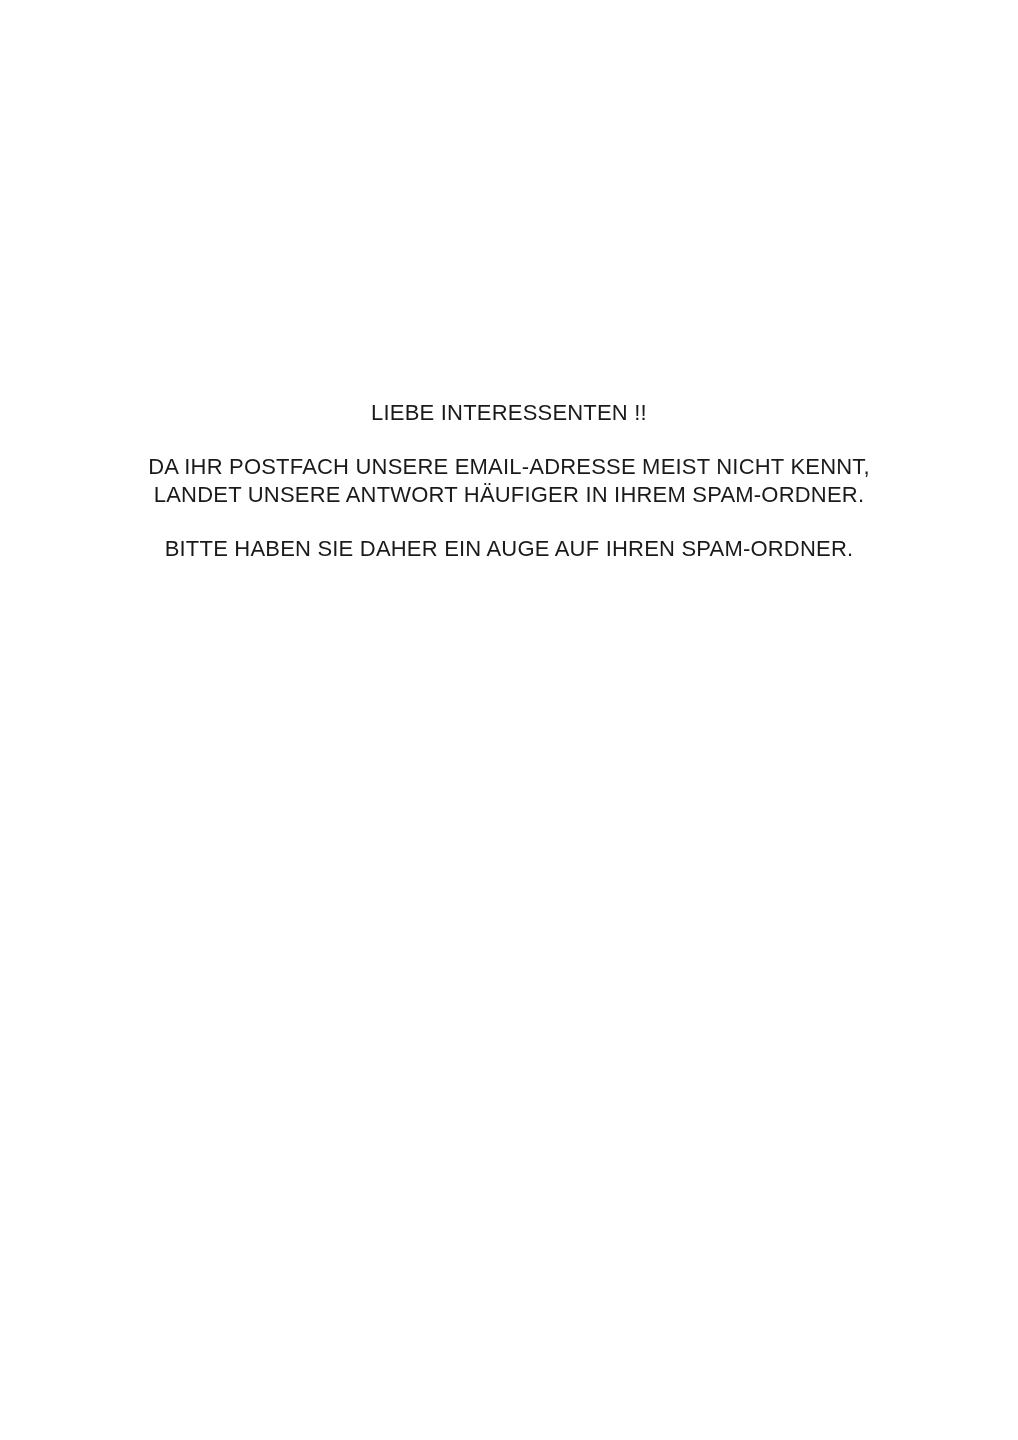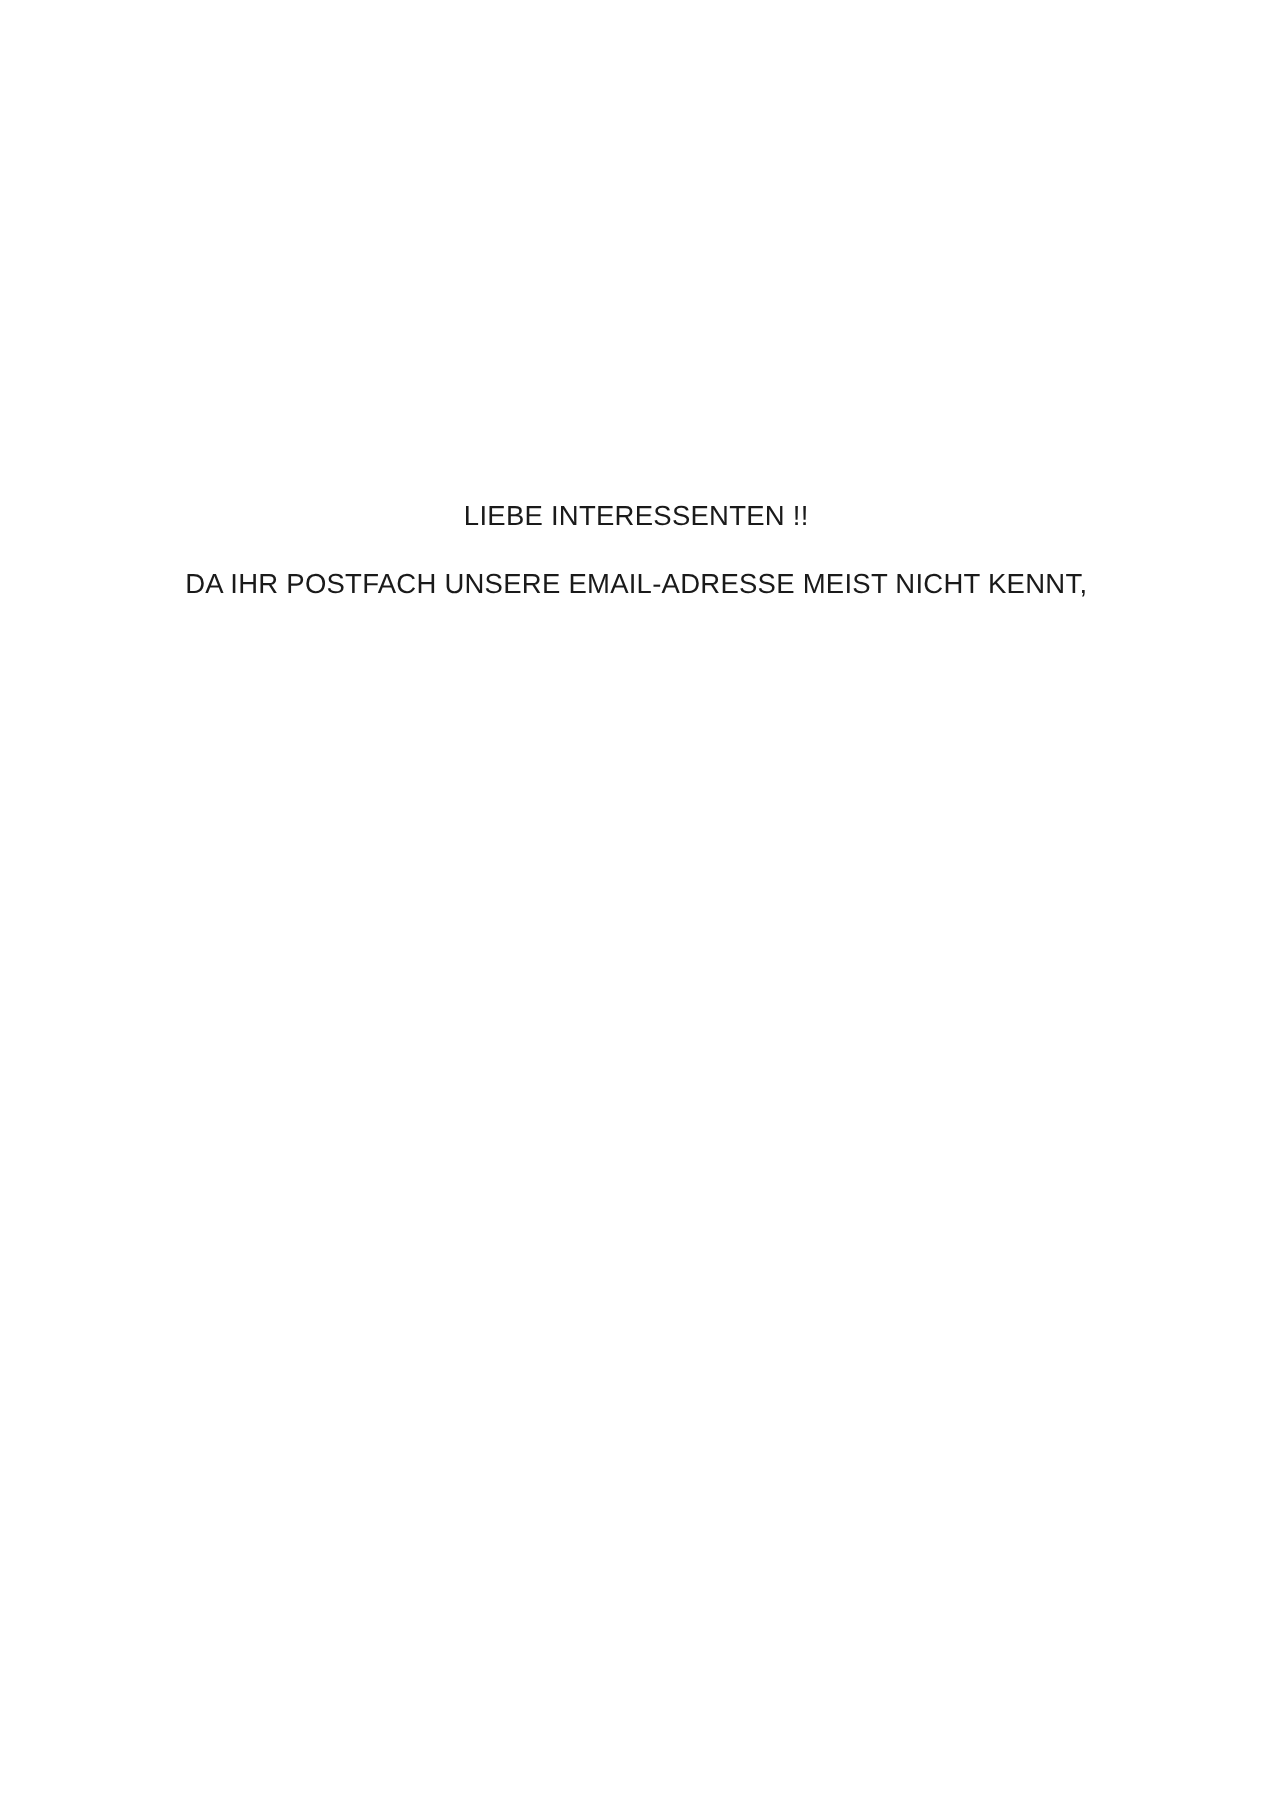--- a/index.html
+++ b/index.html
@@ -37,16 +37,18 @@
 </head>
 <body>
 
 <div class="page">
   <div class="notice">
     <p class="para">LIEBE INTERESSENTEN !!</p>
 
 
     <p class="para">
       <span class="line">DA IHR POSTFACH UNSERE EMAIL-ADRESSE MEIST NICHT KENNT,</span>
+      <span class="line">LANDET UNSERE ANTWORT HÄUFIGER IN IHREM SPAM-ORDNER.</span>
     </p>
 
+    <p class="para">BITTE HABEN SIE DAHER EIN AUGE AUF IHREN SPAM-ORDNER.</p>
   </div>
 </div>
 
 </body></html>

